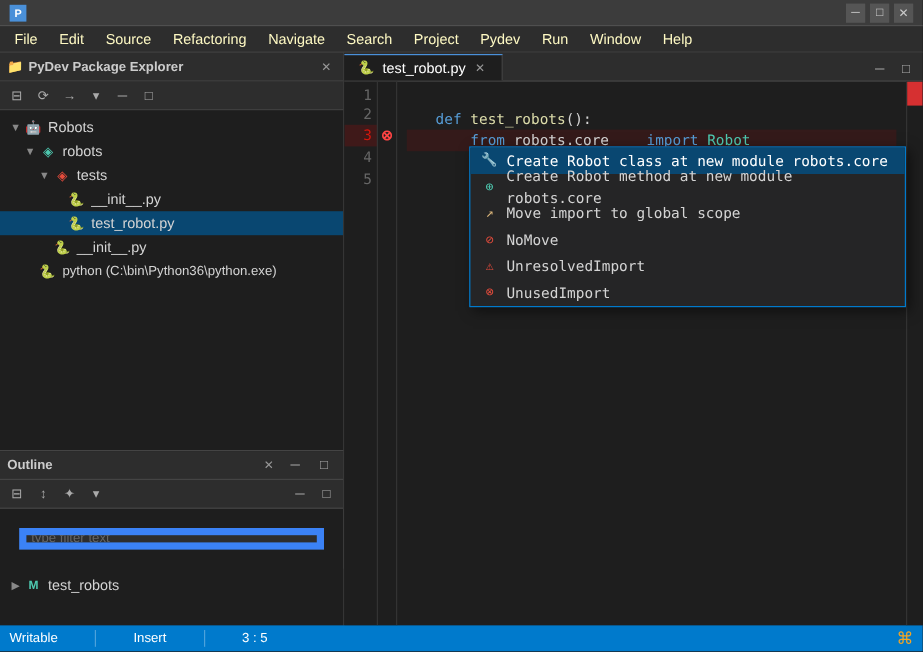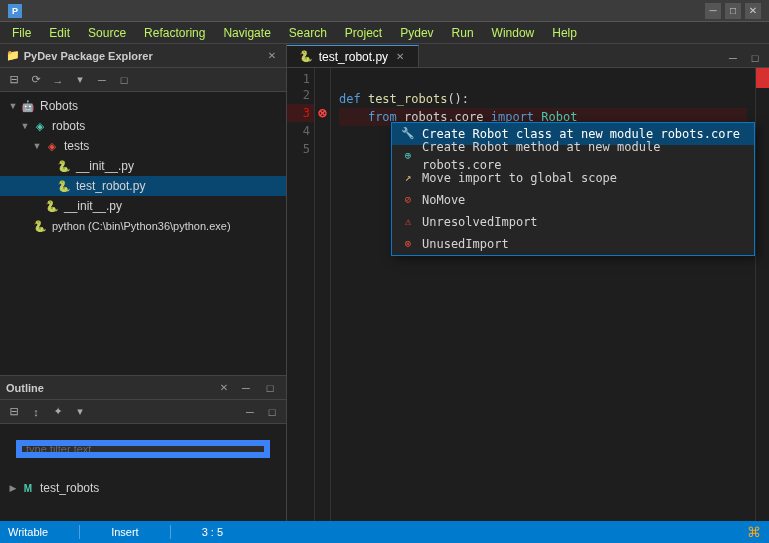--- a/index.html
+++ b/index.html
@@ -63,21 +63,21 @@
       background: #2d2d2d;
       height: 22px;
       display: flex;
       align-items: center;
       padding: 0 4px;
       border-bottom: 1px solid #444;
       gap: 2px;
     }
     .menu-item {
       padding: 2px 8px;
-      color: #bef264;
+      color: #fef9c3;
       font-size: 12px;
       cursor: pointer;
       height: 22px;
       display: flex;
       align-items: center;
     }
 
     
     .main-container {
       display: flex;
@@ -282,21 +282,21 @@
     }
     .code-line {
       height: 18px;
       display: flex;
       align-items: center;
       white-space: pre;
     }
     .code-line.error-line {
       background: rgba(255, 0, 0, 0.1);
     }
-    .kw { color: #569cd6; }
+    .kw { color: #569cd6; margin-left: 24px; }
     .fn { color: #dcdcaa; }
     .cls { color: #4ec9b0; }
 
     
     .quickfix-dropdown {
       position: absolute;
       top: 54px;
       left: 60px;
       background: #252526;
       border: 1px solid #007acc;

